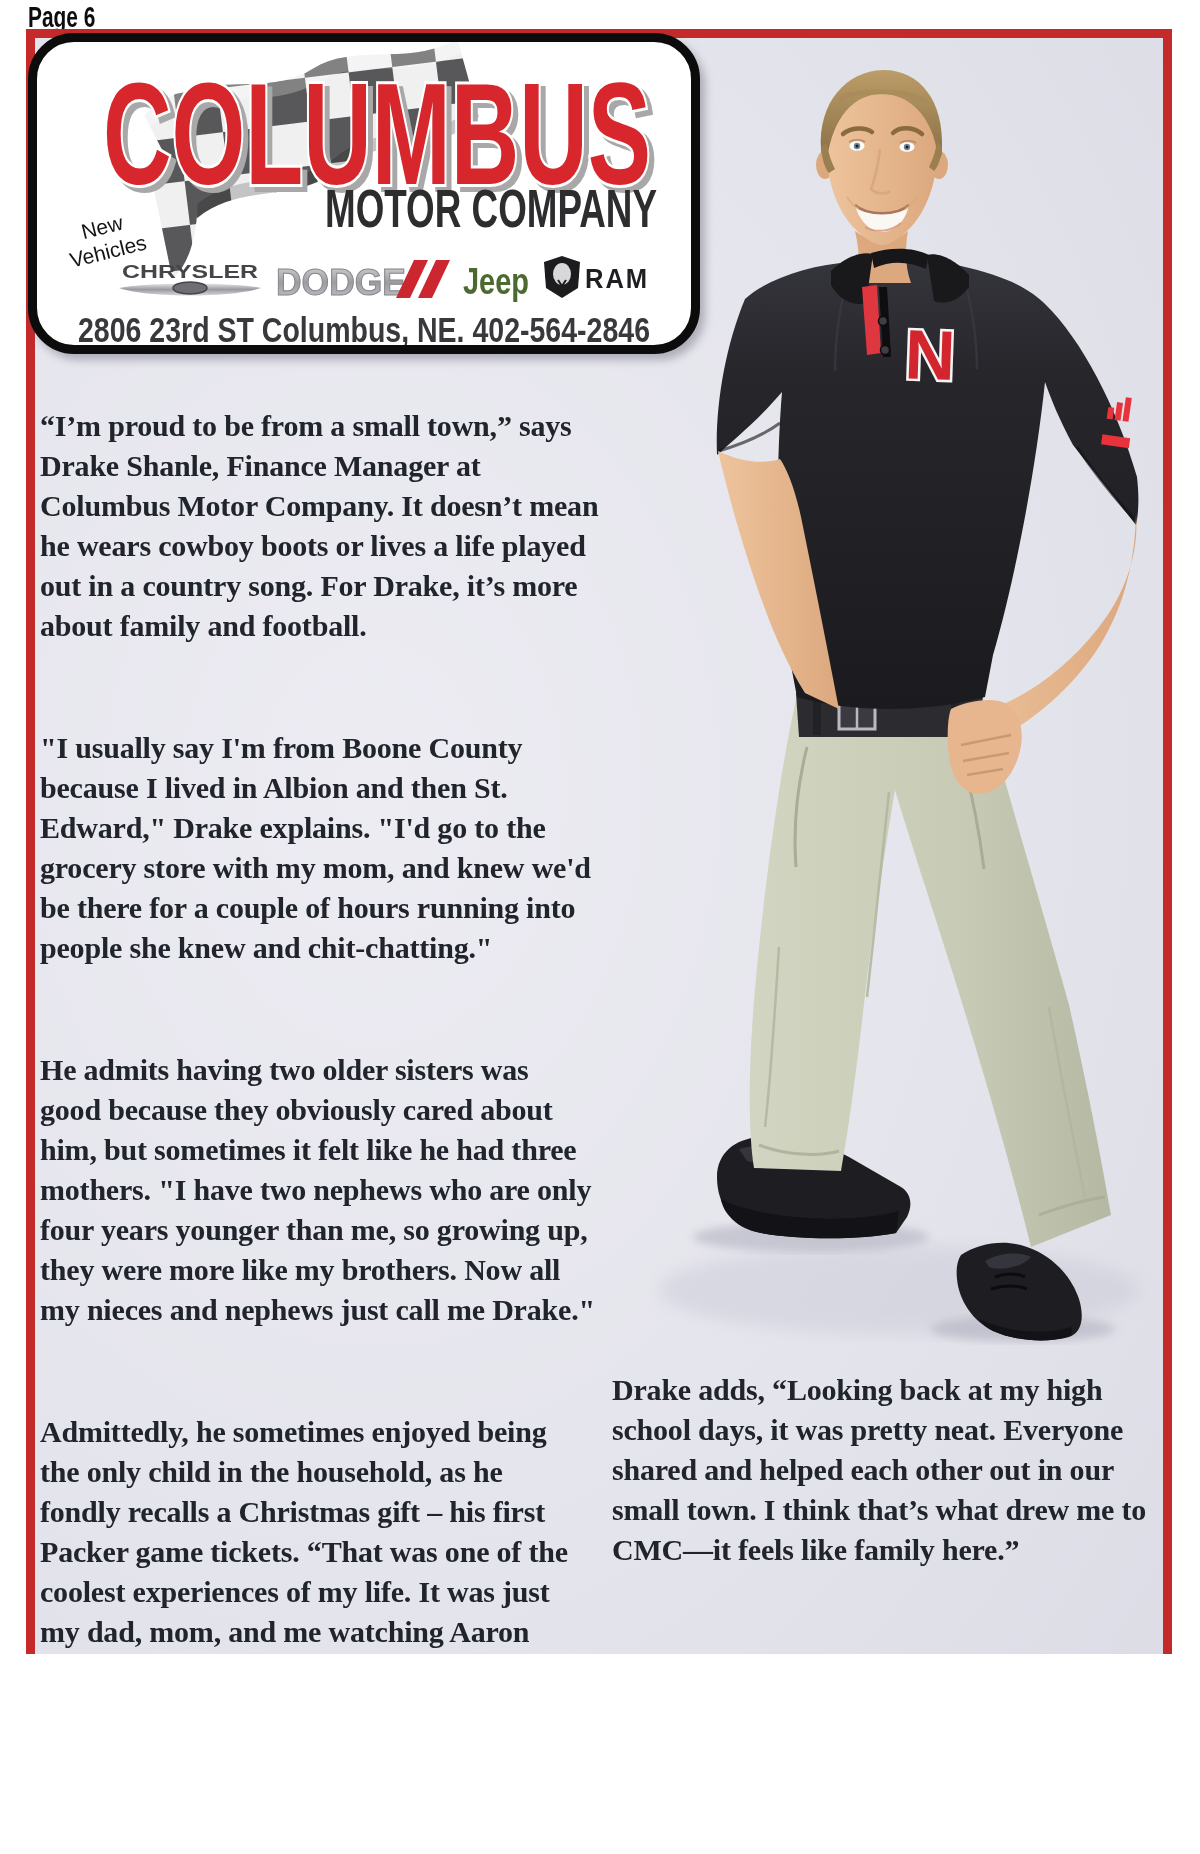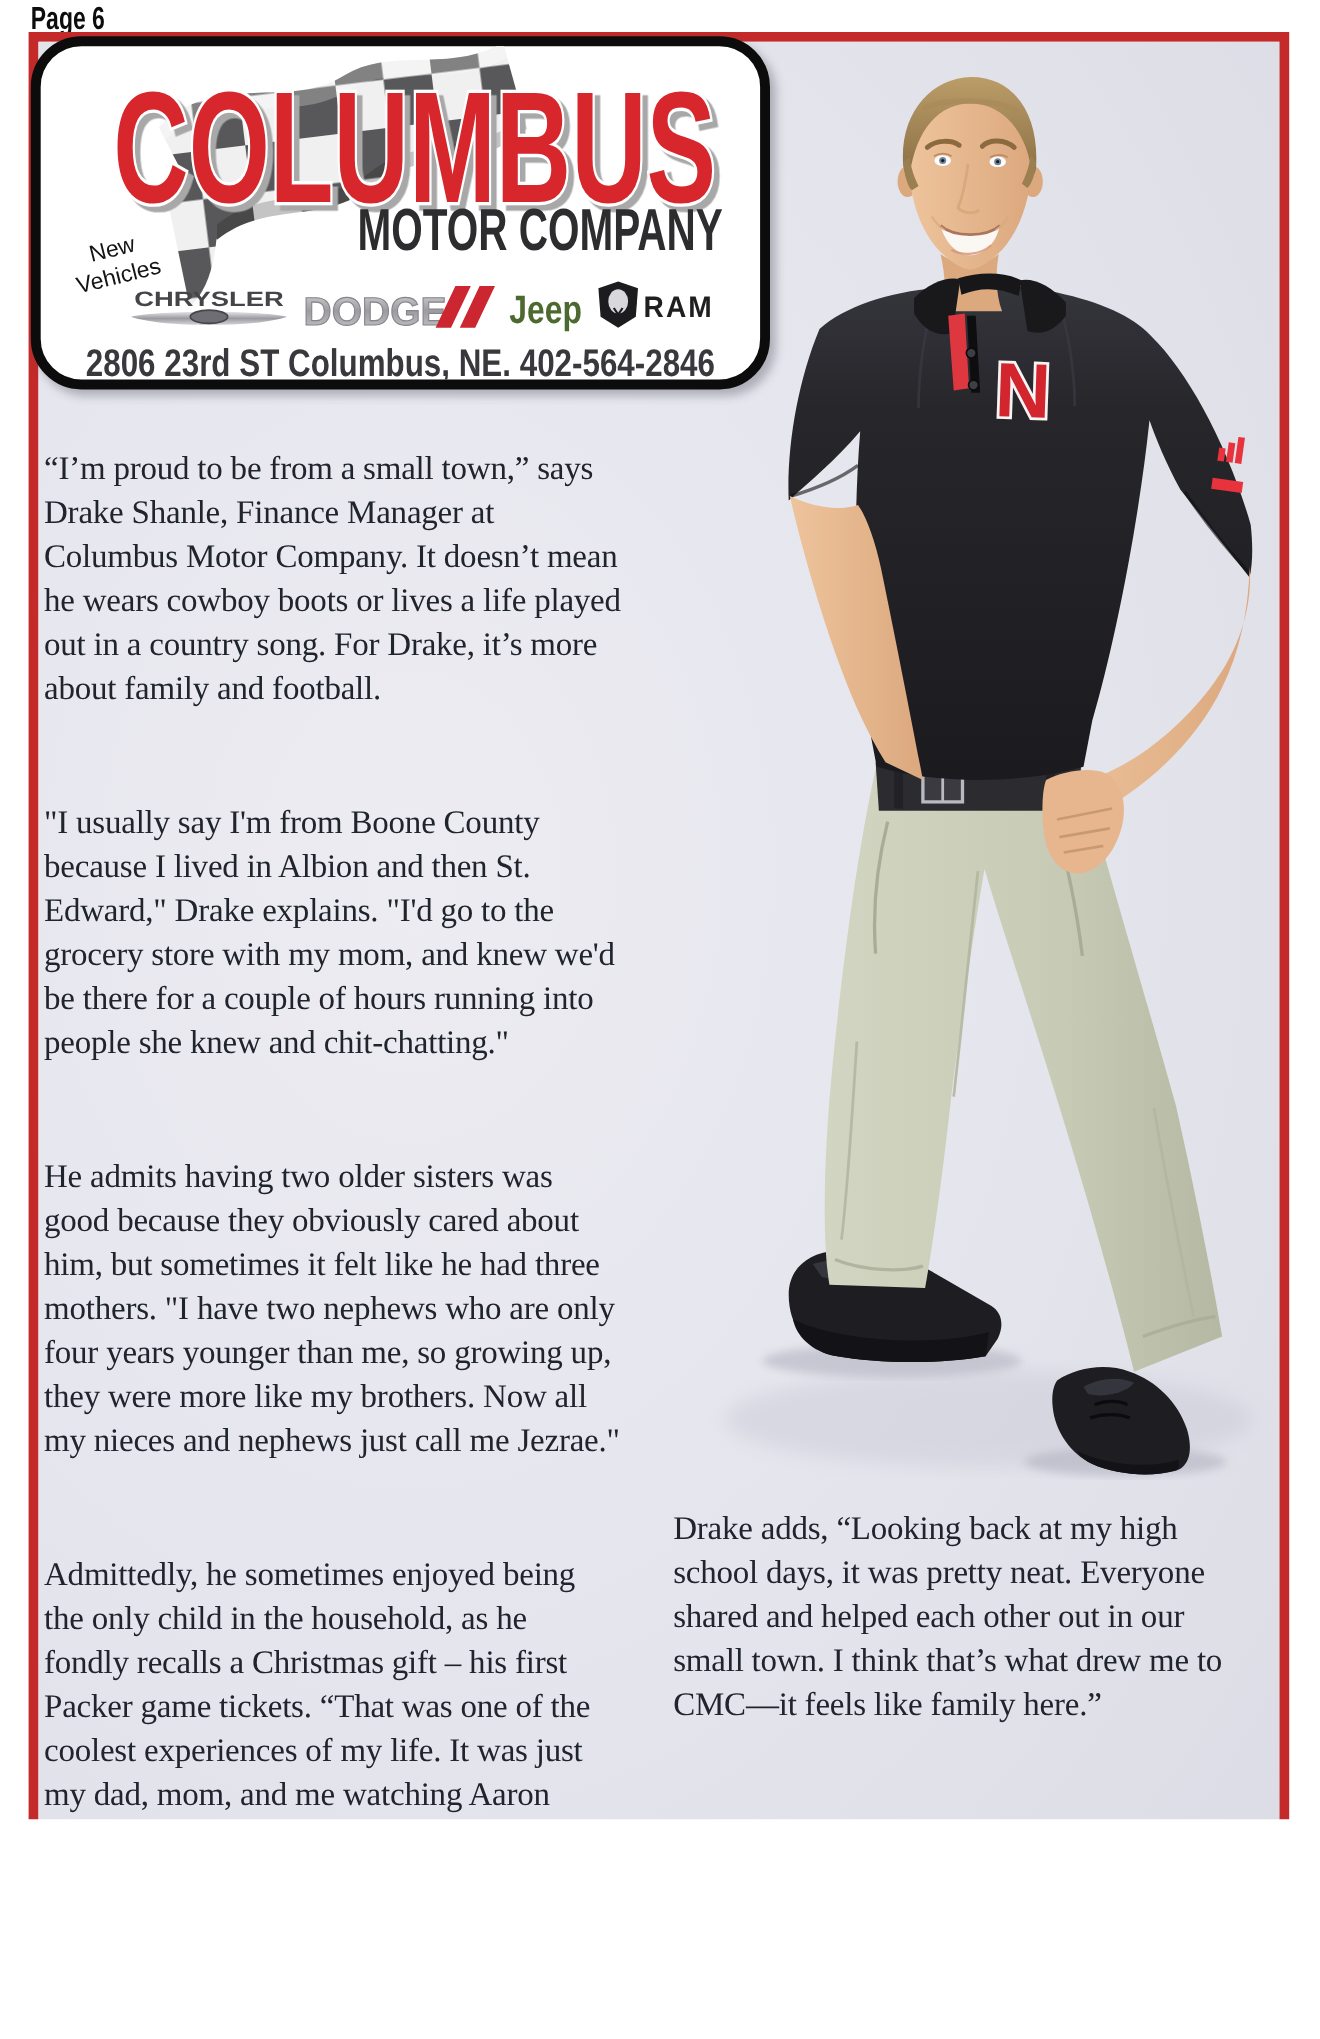--- a/index.html
+++ b/index.html
@@ -12,21 +12,21 @@
          border:9px solid #c32a29;border-bottom-width:12px;}
   .frame-inner{position:absolute;left:0;top:0;right:0;bottom:0;overflow:hidden;
          background:radial-gradient(ellipse at 30% 42%, #edecf3 0%, #e4e4ec 55%, #dbdbe5 100%);}
   .logo-box{left:28px;top:33px;width:672px;height:321px;box-sizing:border-box;
             background:#ffffff;border:9px solid #0c0c0c;border-radius:46px;
             box-shadow:5px 6px 9px rgba(90,90,105,0.4);overflow:hidden;}
   .corner-note{left:8px;top:172px;width:120px;text-align:center;font-size:21px;line-height:25px;
                color:#141414;transform:rotate(-14deg);white-space:pre-line;font-weight:500;}
   .col{font-family:"Liberation Serif",serif;font-size:30px;line-height:40px;color:#20242c;
        white-space:pre-line;letter-spacing:-0.2px;}
-  .col p{margin:0 0 42px 0;}
+  .col p{margin:0 0 42px 0;font-weight:bold;}
   .left-col{left:40px;top:366px;width:565px;}
   .right-col{left:612px;top:1330px;width:556px;}
   svg{display:block;}
   svg text{font-family:"Liberation Sans",sans-serif;}
 </style>
 </head>
 <body>
 
 <div class="page">
 
@@ -164,21 +164,21 @@
 Edward," Drake explains. "I'd go to the
 grocery store with my mom, and knew we'd
 be there for a couple of hours running into
 people she knew and chit-chatting."</p>
         <p>He admits having two older sisters was
 good because they obviously cared about
 him, but sometimes it felt like he had three
 mothers. "I have two nephews who are only
 four years younger than me, so growing up,
 they were more like my brothers. Now all
-my nieces and nephews just call me Jezrae."</p>
+my nieces and nephews just call me Drake."</p>
         <p>Admittedly, he sometimes enjoyed being
 the only child in the household, as he
 fondly recalls a Christmas gift – his first
 Packer game tickets. “That was one of the
 coolest experiences of my life. It was just
 my dad, mom, and me watching Aaron
 Rodgers and the Packers just destroy Mark
 Sanchez and the Eagles that game.”</p>
         <p>Like most of his family, he’s a Packers fan,
 but he also loves college football. As a self-

